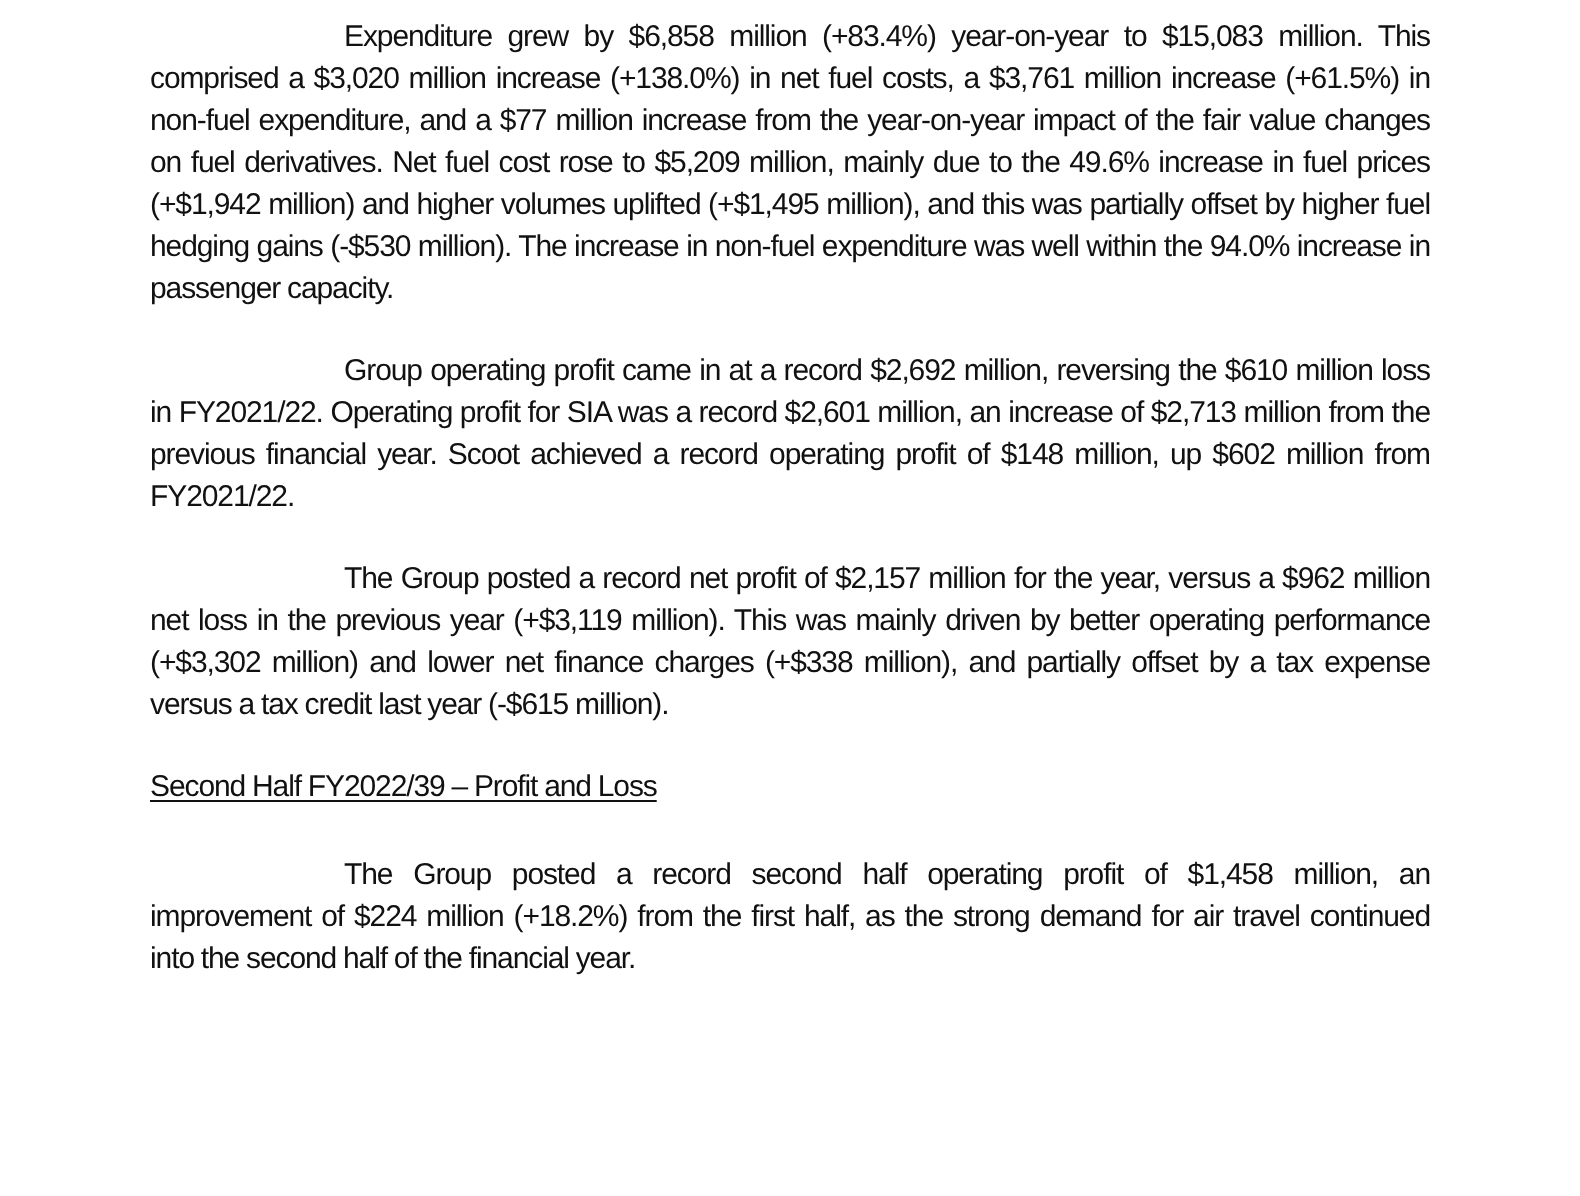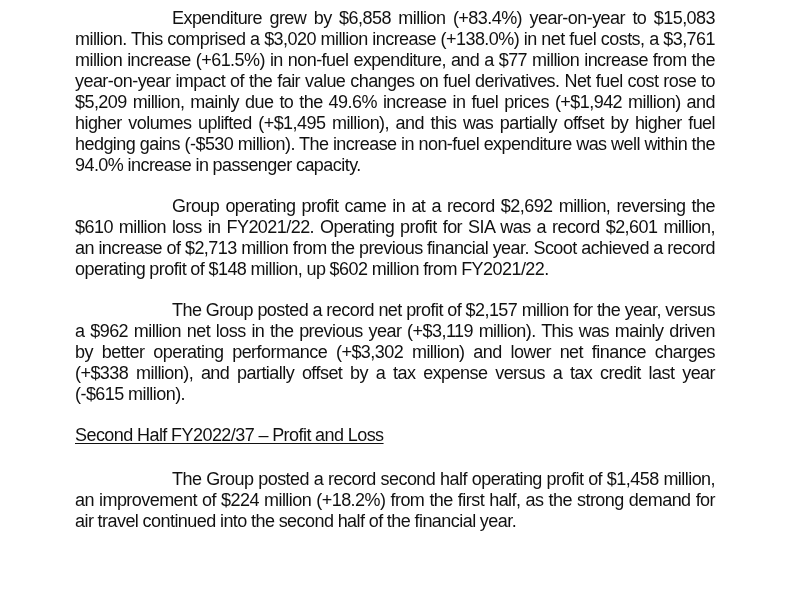--- a/index.html
+++ b/index.html
@@ -1,28 +1,28 @@
 <!DOCTYPE html>
 <html><head>
 <meta charset="utf-8">
 <style>
   html, body { margin: 0; padding: 0; background: #ffffff; }
   body { width: 790px; height: 598px; overflow: hidden; position: relative; }
   .page {
     position: absolute; left: 75px; top: 8px; width: 640px;
     font-family: "Liberation Sans", sans-serif;
-    font-size: 18px; line-height: 21px; color: #111111;
+    font-size: 15px; line-height: 21px; color: #111111;
     letter-spacing: -0.55px; word-spacing: -0.2px;
   }
   .para { margin: 0 0 20px 0; text-align: justify; text-indent: 97px; }
   .para.last { margin-bottom: 16px; }
   .heading { margin: 0 0 23px 0; text-decoration: underline; text-underline-offset: 2px; }
 </style>
 </head>
 <body>
 
 <div class="page">
   <p class="para">Expenditure grew by $6,858 million (+83.4%) year-on-year to $15,083 million. This comprised a $3,020 million increase (+138.0%) in net fuel costs, a $3,761 million increase (+61.5%) in non-fuel expenditure, and a $77 million increase from the year-on-year impact of the fair value changes on fuel derivatives. Net fuel cost rose to $5,209 million, mainly due to the 49.6% increase in fuel prices (+$1,942 million) and higher volumes uplifted (+$1,495 million), and this was partially offset by higher fuel hedging gains (-$530 million). The increase in non-fuel expenditure was well within the 94.0% increase in passenger capacity.</p>
   <p class="para">Group operating profit came in at a record $2,692 million, reversing the $610 million loss in FY2021/22. Operating profit for SIA was a record $2,601 million, an increase of $2,713 million from the previous financial year. Scoot achieved a record operating profit of $148 million, up $602 million from FY2021/22.</p>
   <p class="para">The Group posted a record net profit of $2,157 million for the year, versus a $962 million net loss in the previous year (+$3,119 million). This was mainly driven by better operating performance (+$3,302 million) and lower net finance charges (+$338 million), and partially offset by a tax expense versus a tax credit last year (-$615 million).</p>
-  <p class="heading">Second Half FY2022/37 – Profit and Loss</p>
+  <p class="heading">Second Half FY2022/39 – Profit and Loss</p>
   <p class="para last">The Group posted a record second half operating profit of $1,458 million, an improvement of $224 million (+18.2%) from the first half, as the strong demand for air travel continued into the second half of the financial year.</p>
 </div>
 
 </body></html>

